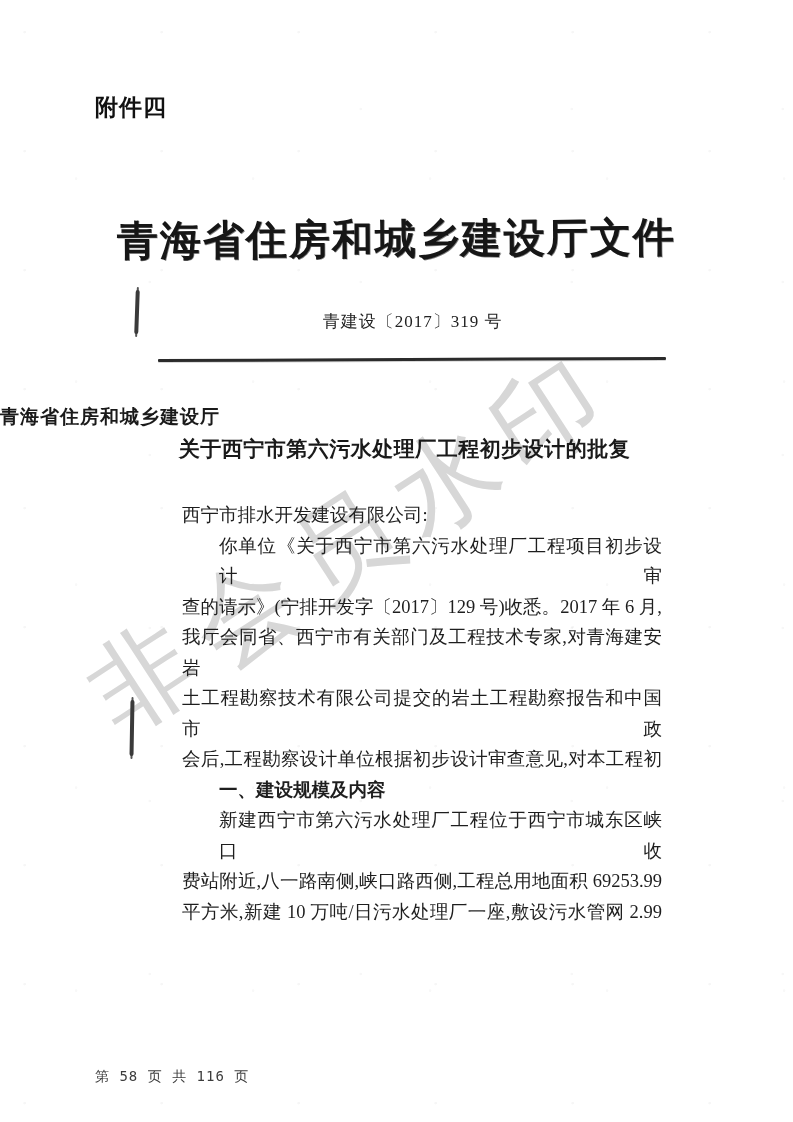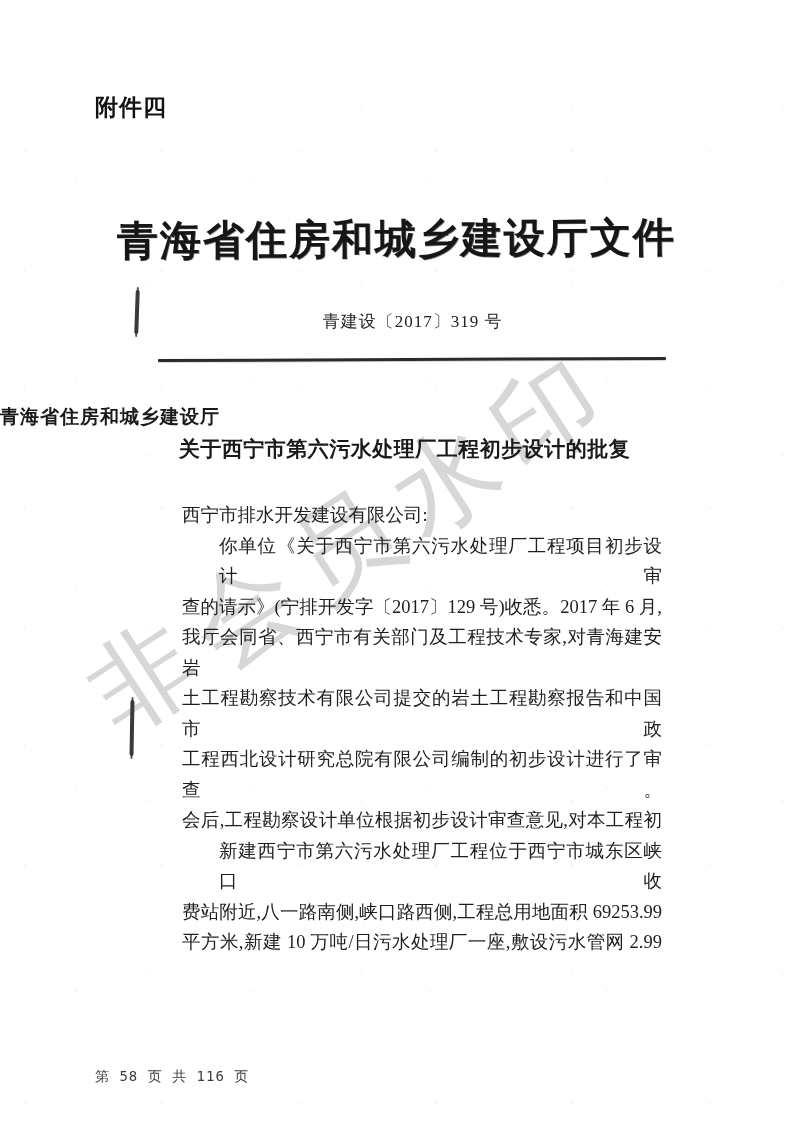--- a/index.html
+++ b/index.html
@@ -171,22 +171,22 @@
 
     <div class="doc-title-1">青海省住房和城乡建设厅</div>
     <div class="doc-title-2">关于西宁市第六污水处理厂工程初步设计的批复</div>
 
     <div class="body-block">
       <div class="body-line">西宁市排水开发建设有限公司:</div>
       <div class="body-line full indent">你单位《关于西宁市第六污水处理厂工程项目初步设计审</div>
       <div class="body-line full">查的请示》(宁排开发字〔2017〕129 号)收悉。2017 年 6 月,</div>
       <div class="body-line full">我厅会同省、西宁市有关部门及工程技术专家,对青海建安岩</div>
       <div class="body-line full">土工程勘察技术有限公司提交的岩土工程勘察报告和中国市政</div>
-      <div class="body-line full">工程西北设计研究总院有限公司编制的初步设计进行了审查。</div>
       <div class="body-line full">会后,工程勘察设计单位根据初步设计审查意见,对本工程初</div>
+      <div class="body-line indent bold">一、建设规模及内容</div>
       <div class="body-line full indent">新建西宁市第六污水处理厂工程位于西宁市城东区峡口收</div>
       <div class="body-line full">费站附近,八一路南侧,峡口路西侧,工程总用地面积 69253.99</div>
       <div class="body-line full">平方米,新建 10 万吨/日污水处理厂一座,敷设污水管网 2.99</div>
     </div>
 
     <div class="scan-mark upper"></div>
     <div class="scan-mark lower"></div>
 
     <div class="page-footer">第 58 页 共 116 页</div>
 

